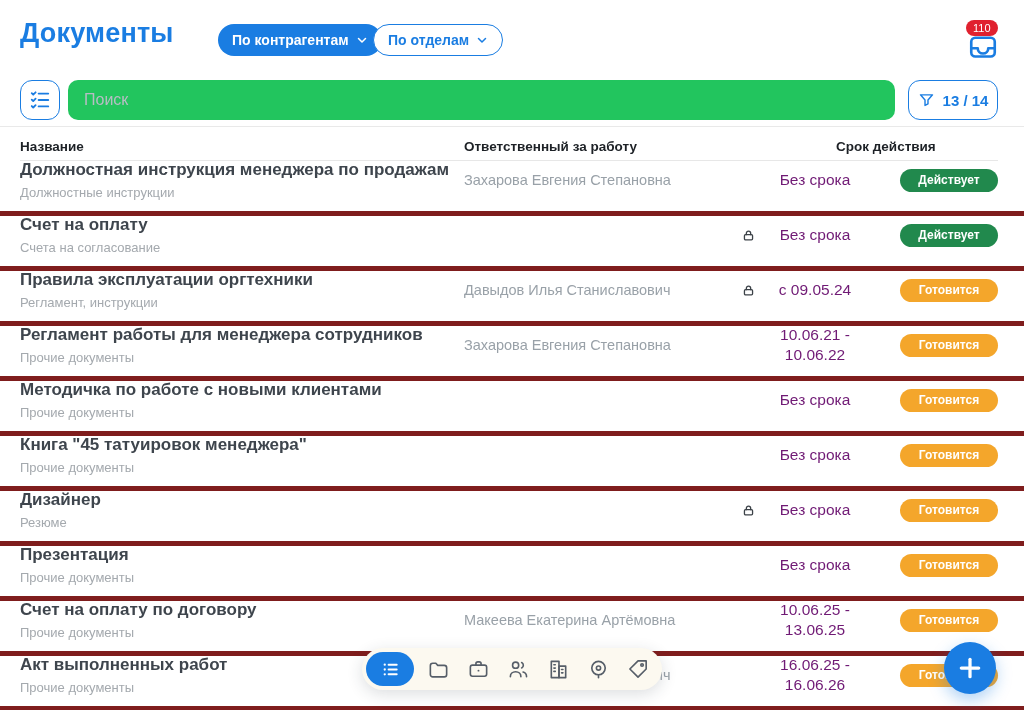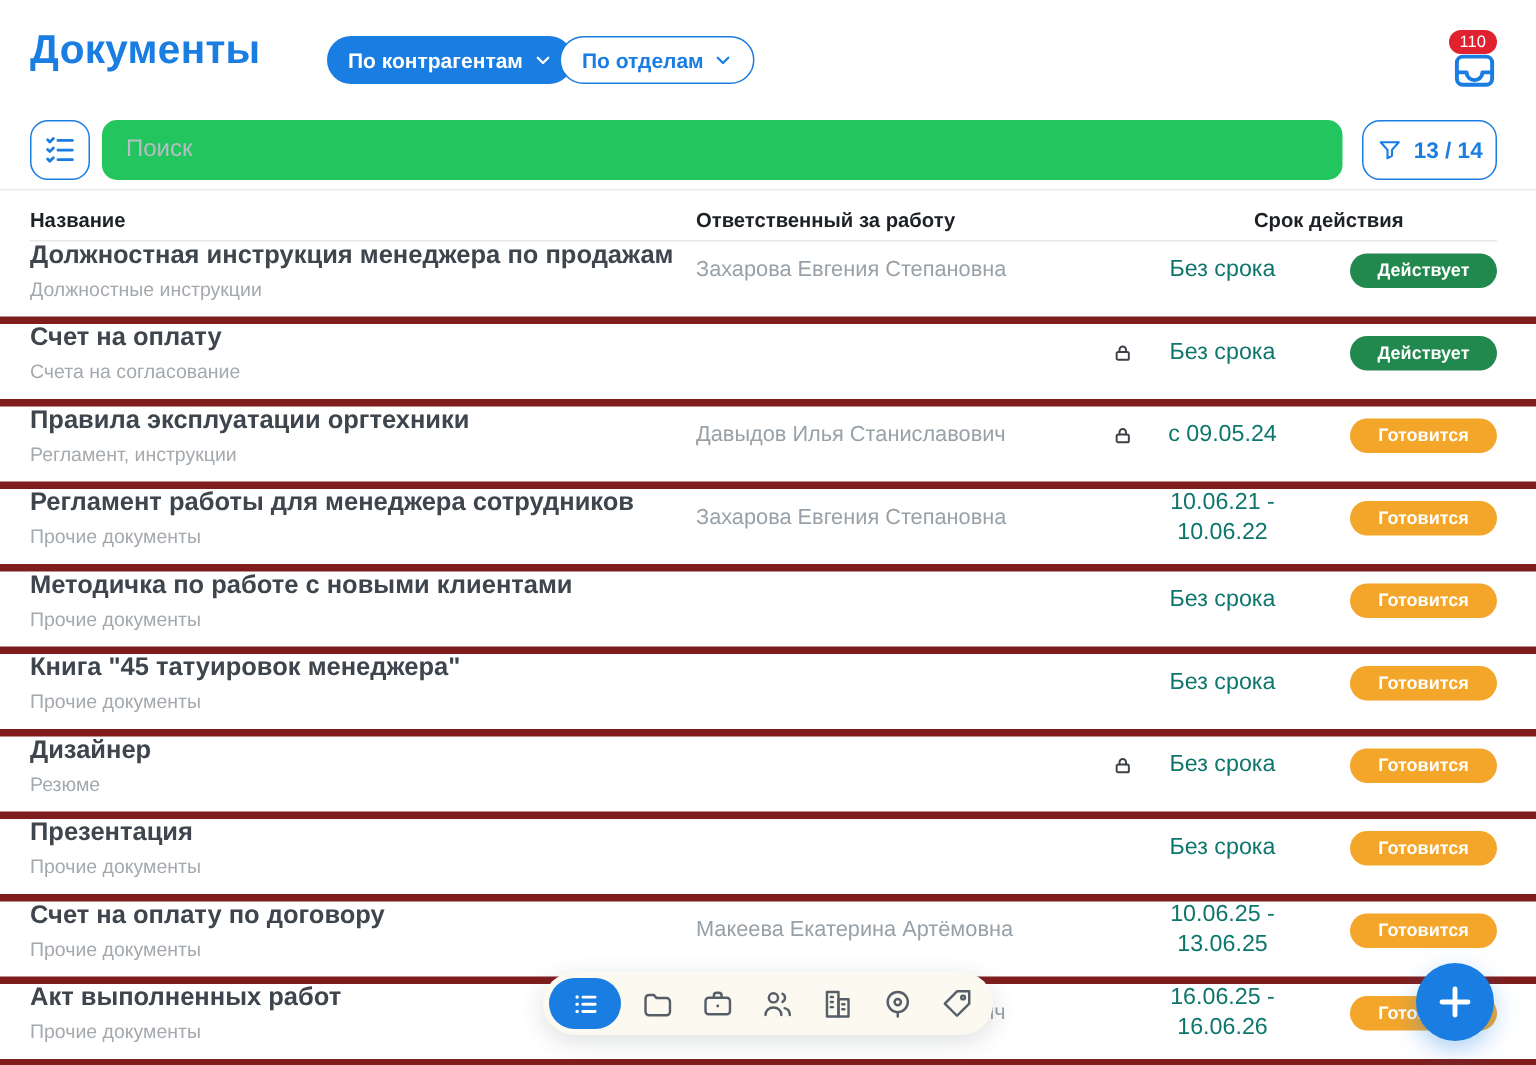--- a/index.html
+++ b/index.html
@@ -53,21 +53,21 @@
   .row { display:flex; align-items:center; height:55px; padding:0 26px 12px 20px;
     border-bottom:5px solid #7f1d1d; cursor:pointer; }
   .cell-name { width:444px; flex:none; padding-right:12px; }
   .doc-title { font-size:17px; font-weight:600; color:#3e454d; line-height:1.2;
     white-space:nowrap; overflow:hidden; }
   .doc-sub { font-size:13px; color:#a4a9ae; margin-top:4px; }
   .cell-resp { width:272px; flex:none; font-size:14.5px; color:#99a1a8; }
   .cell-lock { width:24px; flex:none; display:flex; justify-content:center; }
   .cell-lock svg { width:13px; height:13px; }
   .cell-lock.hidden svg { visibility:hidden; }
-  .cell-date { width:110px; flex:none; font-size:15.5px; color:#0f766e; text-align:center;
+  .cell-date { width:110px; flex:none; font-size:15.5px; color:#701a75; text-align:center;
     white-space:pre-line; line-height:1.3; }
   .cell-spacer { width:30px; flex:none; }
   .badge { width:98px; height:23px; flex:none; border-radius:12px; display:flex;
     align-items:center; justify-content:center; color:#fff; font-size:12px; font-weight:700; }
   .badge-green { background:#21894d; }
   .badge-orange { background:#f4a62b; }
 
   
   .toolbar { position:absolute; left:362px; top:648px; width:300px; height:42px;
     background:#fcf9f0; border-radius:21px; box-shadow:0 4px 16px rgba(40,50,60,.16);

